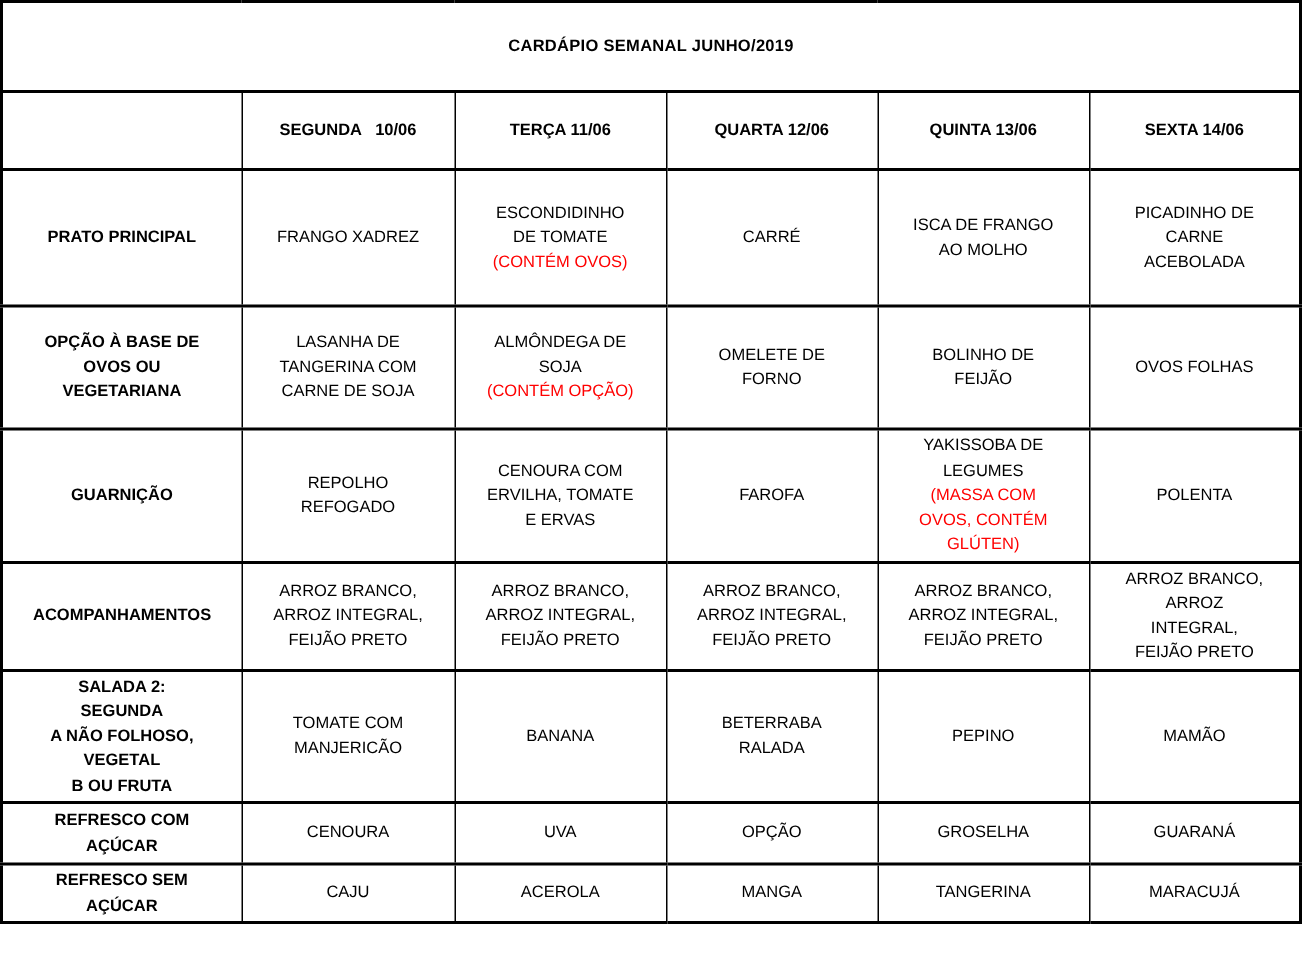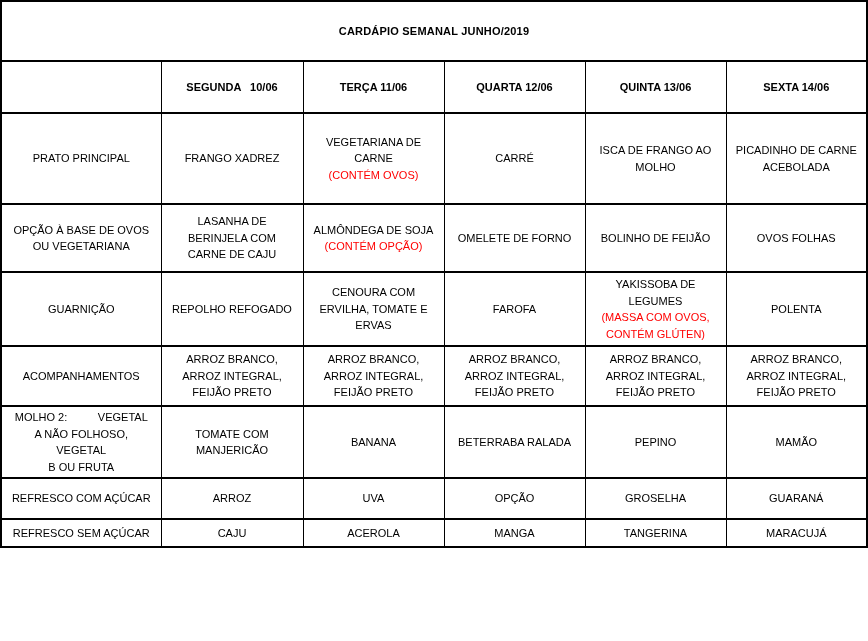--- a/index.html
+++ b/index.html
@@ -17,34 +17,34 @@
   }
   .menu-table td, .menu-table th {
     border-left: 1px solid #000000;
     border-right: 1px solid #000000;
     border-top: 2px solid #000000;
     border-bottom: 2px solid #000000;
     text-align: center;
     vertical-align: middle;
     font-size: 11px;
     line-height: 1.5;
-    padding: 2px 8px;
+    padding: 2px 20px;
     overflow: hidden;
   }
   .title-cell {
     font-weight: bold;
     font-size: 12px;
     letter-spacing: 0.2px;
   }
   .day-header {
     font-weight: bold;
     white-space: pre-wrap;
   }
   .row-label {
-    font-weight: normal;
+    font-weight: bold;
     white-space: pre-wrap;
     line-height: 1.55;
   }
   .alert-text {
     color: #ff0000;
     font-weight: normal;
   }
   .cell-text { white-space: pre-wrap; }
 </style>
 </head>
@@ -73,38 +73,38 @@
     <td class="day-header">QUINTA 13/06</td>
     <td class="day-header">SEXTA 14/06</td>
   </tr>
 
   <tr style="height:91px">
     <td class="row-label">PRATO PRINCIPAL</td>
     <td>
           <div class="cell-text">FRANGO XADREZ</div>
         </td>
     <td>
-      <div class="cell-text">VEGETARIANA DE CARNE</div>
+      <div class="cell-text">ESCONDIDINHO DE TOMATE</div>
       <div class="alert-text">(CONTÉM OVOS)</div>
     </td>
     <td>
           <div class="cell-text">CARRÉ</div>
         </td>
     <td>
           <div class="cell-text">ISCA DE FRANGO AO MOLHO</div>
         </td>
     <td>
           <div class="cell-text">PICADINHO DE CARNE ACEBOLADA</div>
         </td>
   </tr>
 
-  <tr style="height:68px">
+  <tr style="height:82px">
     <td class="row-label">OPÇÃO À BASE DE OVOS OU VEGETARIANA</td>
     <td>
-          <div class="cell-text">LASANHA DE BERINJELA COM CARNE DE CAJU</div>
+          <div class="cell-text">LASANHA DE TANGERINA COM CARNE DE SOJA</div>
         </td>
     <td>
       <div class="cell-text">ALMÔNDEGA DE SOJA</div>
       <div class="alert-text">(CONTÉM OPÇÃO)</div>
     </td>
     <td>
           <div class="cell-text">OMELETE DE FORNO</div>
         </td>
     <td>
           <div class="cell-text">BOLINHO DE FEIJÃO</div>
@@ -148,21 +148,21 @@
     <td>
           <div class="cell-text">ARROZ BRANCO, ARROZ INTEGRAL, FEIJÃO PRETO</div>
         </td>
     <td>
           <div class="cell-text">ARROZ BRANCO, ARROZ INTEGRAL, FEIJÃO PRETO</div>
         </td>
   </tr>
 
 
   <tr style="height:71px">
-    <td class="row-label">MOLHO 2:          VEGETAL
+    <td class="row-label">SALADA 2:          SEGUNDA
 A NÃO FOLHOSO, VEGETAL
 B OU FRUTA</td>
     <td>
           <div class="cell-text">TOMATE COM MANJERICÃO</div>
         </td>
     <td>
           <div class="cell-text">BANANA</div>
         </td>
     <td>
           <div class="cell-text">BETERRABA RALADA</div>
@@ -171,21 +171,21 @@
           <div class="cell-text">PEPINO</div>
         </td>
     <td>
           <div class="cell-text">MAMÃO</div>
         </td>
   </tr>
 
   <tr style="height:41px">
     <td class="row-label">REFRESCO COM AÇÚCAR</td>
     <td>
-          <div class="cell-text">ARROZ</div>
+          <div class="cell-text">CENOURA</div>
         </td>
     <td>
           <div class="cell-text">UVA</div>
         </td>
     <td>
           <div class="cell-text">OPÇÃO</div>
         </td>
     <td>
           <div class="cell-text">GROSELHA</div>
         </td>

